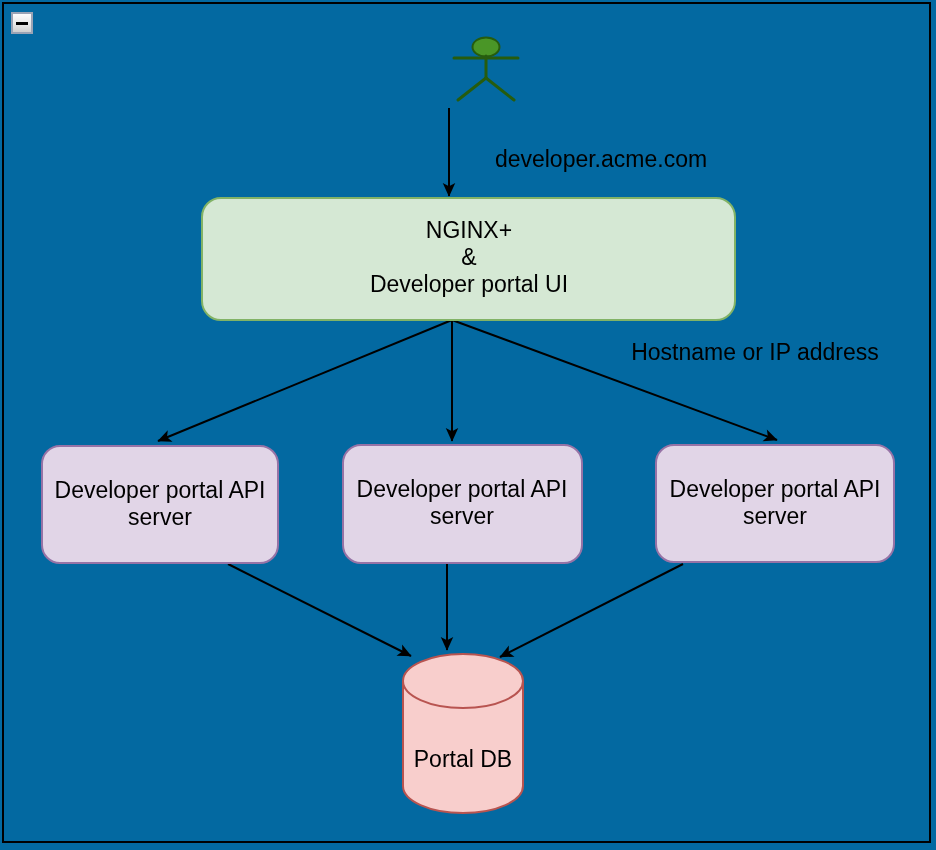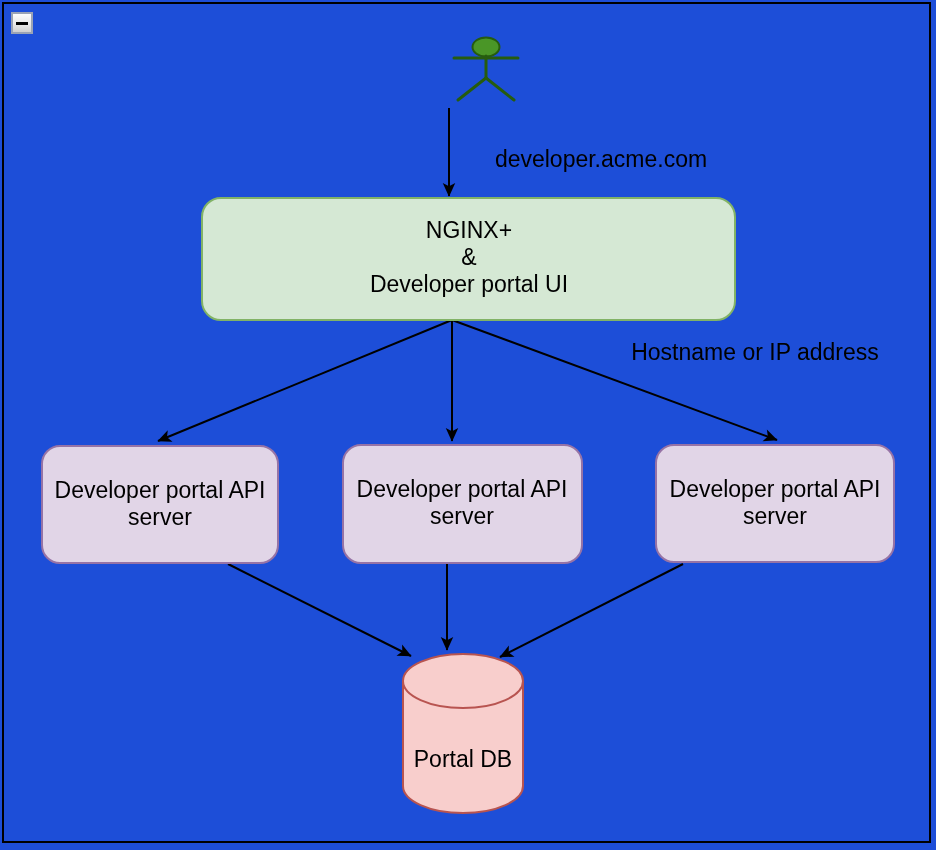--- a/index.html
+++ b/index.html
@@ -1,20 +1,20 @@
 <!DOCTYPE html>
 <html><head>
 <meta charset="utf-8">
 <style>
   html, body { margin: 0; padding: 0; background: #ffffff; }
   .page {
     position: relative;
     width: 936px;
     height: 850px;
-    background: #1d4ed8;
+    background: #0369a1;
     overflow: hidden;
     font-family: "Liberation Sans", sans-serif;
   }
   .frame {
     position: absolute;
     left: 2px; top: 2px;
     width: 929px; height: 841px;
     border: 2px solid #000000;
     box-sizing: border-box;
     pointer-events: none;

